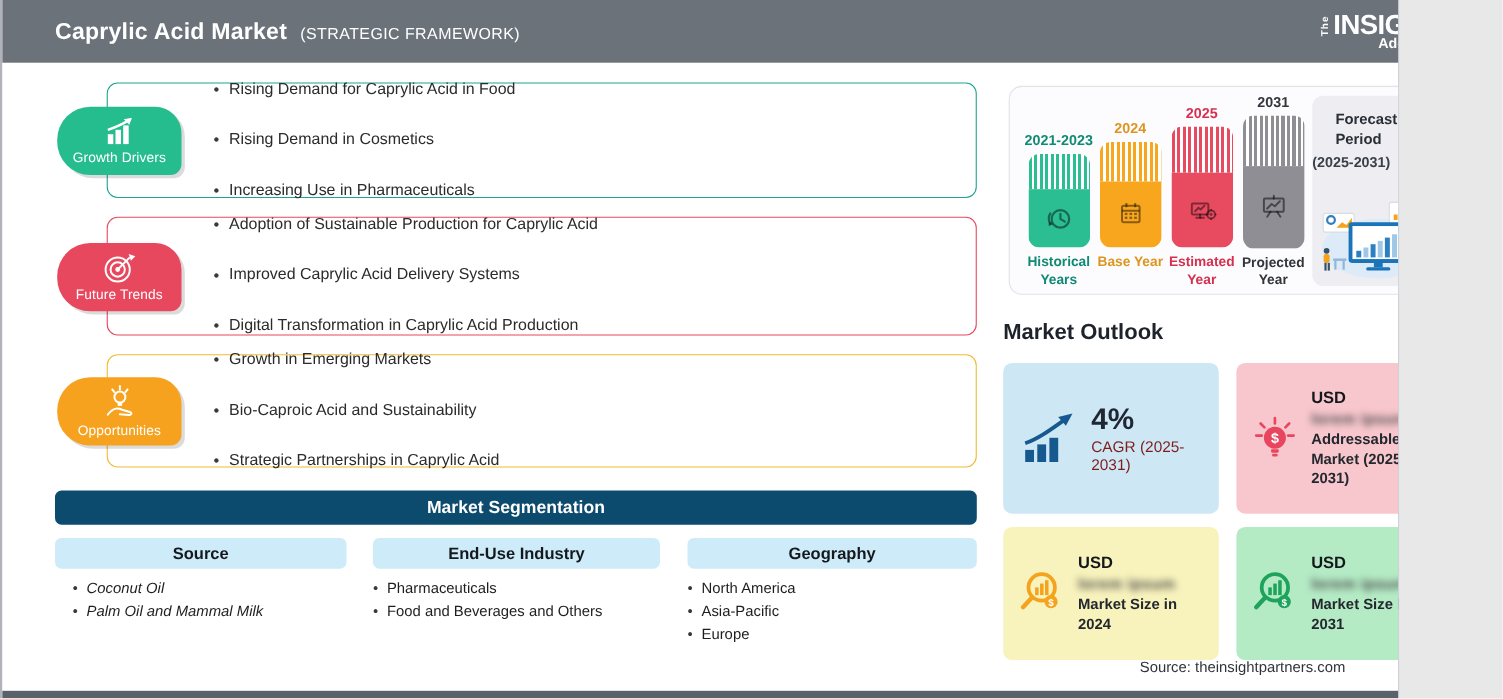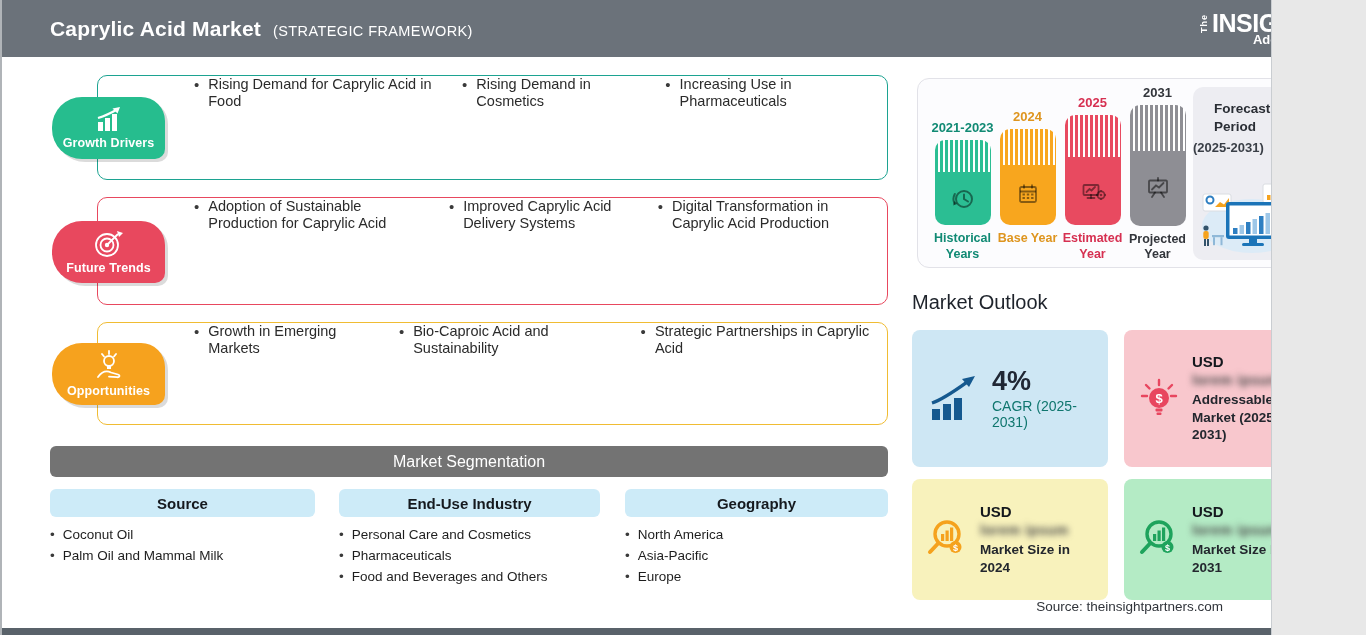--- a/index.html
+++ b/index.html
@@ -16,47 +16,47 @@
   .logo { position:relative; color:#fff; display:flex; flex-direction:column; align-items:flex-end; padding-right:14px; }
   .logo-row { display:flex; align-items:center; }
   .logo-the { writing-mode:vertical-rl; transform:rotate(180deg); font-size:9px; font-weight:700;
               letter-spacing:1px; margin-right:3px; line-height:1; }
   .logo-name { font-size:25px; font-weight:800; letter-spacing:-0.5px; line-height:1; }
   .logo-glass { position:absolute; top:-9px; right:-2px; }
   .logo-partners { font-size:13px; font-weight:700; margin-top:-3px; line-height:1; }
 
   
   .panel-box { position:absolute; left:95px; width:791px; border-radius:10px; background:#fff; }
-  .panel-box ul { list-style:none; height:100%; display:flex; flex-direction:row;
+  .panel-box ul { list-style:none; height:100%; display:flex; flex-direction:column;
                   justify-content:center; gap:28px; padding-left:96px; padding-right:14px; }
   .panel-box li { display:flex; gap:9px; font-size:14.5px; color:#2b2b2b; line-height:1.2; }
   .panel-box li::before { content:"•"; color:#3a3a3a; font-size:15px; }
   .box-growth  { top:75px;  height:105px; border:1.6px solid #1CA391; }
   .box-trends  { top:197px; height:108px; border:1.6px solid #E8485E; }
   .box-opps    { top:322px; height:103px; border:1.6px solid #F0BC33; }
 
   .badge { position:absolute; left:50px; width:113px; height:62px; border-radius:30px 24px 10px 30px;
            display:flex; flex-direction:column; align-items:center; justify-content:center; gap:2px;
            box-shadow:3px 3px 0 rgba(0,0,0,0.14); z-index:2; }
-  .badge-label { color:#fff; font-size:12.5px; font-weight:700; letter-spacing:0.1px; }
+  .badge-label { color:#fff; font-size:12.5px; font-weight:400; letter-spacing:0.1px; }
   .badge-growth { top:97px;  background:#26BD8E; }
   .badge-trends { top:221px; background:#E8485E; }
   .badge-opps   { top:343px; background:#F6A21E; }
 
   
-  .seg-bar { position:absolute; left:48px; top:446px; width:838px; height:31px; background:#737373;
+  .seg-bar { position:absolute; left:48px; top:446px; width:838px; height:31px; background:#0c4a6e;
              border-radius:6px; display:flex; align-items:center; justify-content:center;
-             color:#fff; font-size:16px; font-weight:400; }
+             color:#fff; font-size:16px; font-weight:700; }
   .seg-head { position:absolute; top:489px; height:28px; background:#CDEBF8; border-radius:6px;
               display:flex; align-items:center; justify-content:center; font-size:15px; font-weight:700; color:#15191E; }
   .seg-head.c1 { left:48px;  width:265px; }
   .seg-head.c2 { left:337px; width:261px; }
   .seg-head.c3 { left:623px; width:263px; }
   .seg-list { position:absolute; top:524px; list-style:none; }
-  .seg-list.c1 { left:48px;  width:280px; }
+  .seg-list.c1 { left:64px;  width:280px;font-style:italic; }
   .seg-list.c2 { left:337px; width:275px; }
   .seg-list.c3 { left:623px; width:263px; }
   .seg-list li { display:flex; gap:8px; font-size:13.5px; color:#1e1e1e; line-height:21px; }
   .seg-list li::before { content:"•"; color:#3a3a3a; }
 
   
   .tl-card { position:absolute; left:915px; top:78px; width:403px; height:190px; background:#FCFCFE;
              border:1.5px solid #E2E2E8; border-radius:12px; }
   .tl-bars { position:absolute; left:13px; top:6px; display:flex; }
   .tl-col { width:63px; height:178px; display:flex; flex-direction:column; align-items:center;
@@ -68,29 +68,29 @@
   .tl-caption { height:32px; margin-top:6px; font-size:12.5px; font-weight:700; text-align:center; line-height:1.25; }
   .c-green  { --c:#2BBE93; } .c-orange { --c:#F8A61E; } .c-red { --c:#E84A60; } .c-gray { --c:#8E8E94; }
   .t-green  { color:#118A74; } .t-orange { color:#DE951F; } .t-red { color:#D63051; } .t-dark { color:#32353B; }
   .forecast { position:absolute; right:8px; top:8px; width:118px; height:173px; background:#EDEDF2;
               border-radius:10px; text-align:left; padding-top:13px; }
   .forecast-label { font-size:13.5px; font-weight:700; color:#2A2E35; width:76px; margin:0 auto; line-height:1.3; }
   .forecast-range { font-size:13px; font-weight:600; color:#3A3F47; margin-top:5px; }
   .forecast-illus { position:absolute; bottom:4px; left:2px; }
 
   
-  .outlook-title { position:absolute; left:910px; top:291px; font-size:20px; font-weight:400; color:#1E232B; }
+  .outlook-title { position:absolute; left:910px; top:291px; font-size:20px; font-weight:700; color:#1E232B; }
   .ocard { position:absolute; border-radius:8px; display:flex; align-items:center; gap:10px; padding:0 12px 0 12px; }
   .ocard.card1 { left:910px;  top:330px; width:196px; height:137px; background:#CEE7F4; padding-left:16px; }
   .ocard.card2 { left:1122px; top:330px; width:196px; height:137px; background:#F8C7CD; }
   .ocard.card3 { left:910px;  top:479px; width:196px; height:121px; background:#F8F2BC; }
   .ocard.card4 { left:1122px; top:479px; width:196px; height:121px; background:#B4EBC5; }
   .ocard .icon { flex-shrink:0; }
   .oval { font-size:27px; font-weight:700; color:#202734; line-height:1.1; }
-  .ocaption { font-size:14px; color:#0f766e; margin-top:2px; }
+  .ocaption { font-size:14px; color:#7f1d1d; margin-top:2px; }
   .ocur { font-size:15px; font-weight:700; color:#14181D; margin-bottom:2px; }
   .oblur { font-size:14px; font-weight:700; color:#4a4a4a; filter:blur(3.2px); letter-spacing:0.5px; margin-bottom:3px; }
   .odesc { font-size:13.5px; color:#23272E; line-height:1.32;font-weight:bold; }
 
   .source-line { position:absolute; right:48px; top:599px; font-size:13.5px; color:#30343A; }
   .bottom-bar { position:absolute; left:0; bottom:0; width:1366px; height:7px; background:#59626A; }
 </style>
 </head>
 <body>
 
@@ -175,21 +175,20 @@
 
   <div class="seg-head c1">Source</div>
   <div class="seg-head c2">End-Use Industry</div>
   <div class="seg-head c3">Geography</div>
 
   <ul class="seg-list c1">
     <li>Coconut Oil</li>
     <li>Palm Oil and Mammal Milk</li>
   </ul>
   <ul class="seg-list c2">
-    <li>Personal Care and Cosmetics</li>
     <li>Pharmaceuticals</li>
     <li>Food and Beverages and Others</li>
   </ul>
   <ul class="seg-list c3">
     <li>North America</li>
     <li>Asia-Pacific</li>
     <li>Europe</li>
   </ul>
 
   <div class="tl-card">

